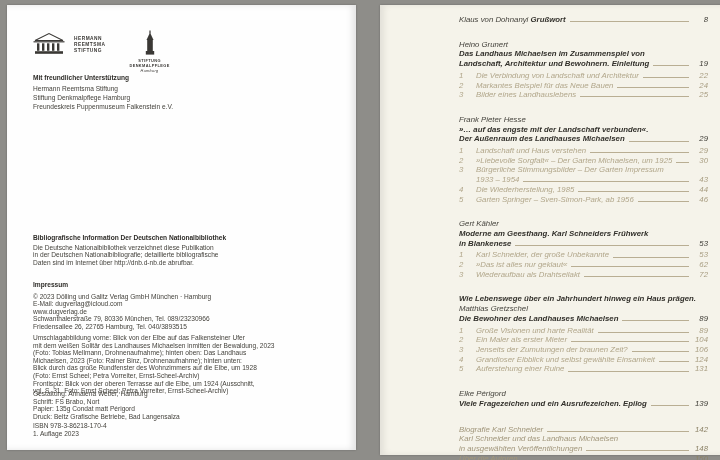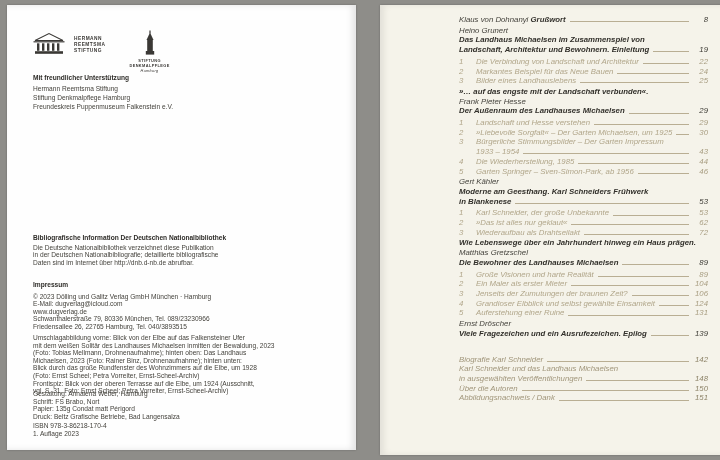--- a/index.html
+++ b/index.html
@@ -47,21 +47,21 @@
 
   
   .toc { position:absolute; left:79px; top:10px; width:249px; font-size:7.8px; line-height:9.7px; }
   .row { display:flex; align-items:flex-end; }
   .row .author { color:#45433d; }
   .row .title { font-weight:bold; color:#32302b; white-space:nowrap; }
   .row .author { white-space:nowrap; }
   .leader { flex:1; border-bottom:1px solid #b9ae93; margin:0 3px 2.5px 4px; min-width:6px; }
   .pagenum { color:#a89d81; min-width:16px; text-align:right; }
   .pagenum.dark { color:#3c3a34; }
-  .section { margin-top:1px; }
+  .section { margin-top:15px; }
   .section:first-child { margin-top:0; }
   .row.sub { color:#b1a68a; }
   .row.sub .num { width:9px; flex:none; }
   .row.sub .subtxt { white-space:nowrap;padding-left:8px; }
   .row.sub.first { margin-top:2px; }
   .backmatter { margin-top:16px; }
   .row.bm { color:#a1967b; }
   .row.bm .bmtxt { white-space:nowrap; }
   .row.bm .pagenum { color:#8d English8368; }
   .row.bm .pagenum { color:#8d8368; }
@@ -194,33 +194,33 @@
         </div>
         <div class="row sub">
           <span class="num">3</span>
           <span class="subtxt">Bilder eines Landhauslebens</span>
           <span class="leader"></span>
           <span class="pagenum">25</span>
         </div>
       </div>
       <div class="section">
         <div class="row">
+          <span class="author">Frank Pieter Hesse</span>
+        </div>
+        <div class="row">
           <span class="title">»… auf das engste mit der Landschaft verbunden«.</span>
-        </div>
-        <div class="row">
-          <span class="author">Frank Pieter Hesse</span>
         </div>
         <div class="row">
           <span class="title">Der Außenraum des Landhauses Michaelsen</span>
           <span class="leader"></span>
           <span class="pagenum dark">29</span>
         </div>
         <div class="row sub first">
           <span class="num">1</span>
-          <span class="subtxt">Landschaft und Hesse verstehen</span>
+          <span class="subtxt">Landschaft und Haus verstehen</span>
           <span class="leader"></span>
           <span class="pagenum">29</span>
         </div>
         <div class="row sub">
           <span class="num">2</span>
           <span class="subtxt">»Liebevolle Sorgfalt« – Der Garten Michaelsen, um 1925</span>
           <span class="leader"></span>
           <span class="pagenum">30</span>
         </div>
         <div class="row sub">
@@ -315,21 +315,21 @@
         </div>
         <div class="row sub">
           <span class="num">5</span>
           <span class="subtxt">Auferstehung einer Ruine</span>
           <span class="leader"></span>
           <span class="pagenum">131</span>
         </div>
       </div>
       <div class="section">
         <div class="row">
-          <span class="author">Ernst Dröscher</span>
+          <span class="author">Elke Périgord</span>
         </div>
         <div class="row">
           <span class="title">Viele Fragezeichen und ein Ausrufezeichen. Epilog</span>
           <span class="leader"></span>
           <span class="pagenum dark">139</span>
         </div>
       </div>
       <div class="backmatter">
         <div class="row bm">
           <span class="bmtxt">Biografie Karl Schneider</span>

